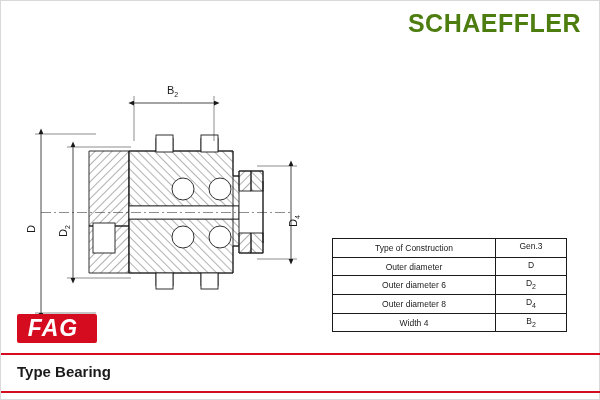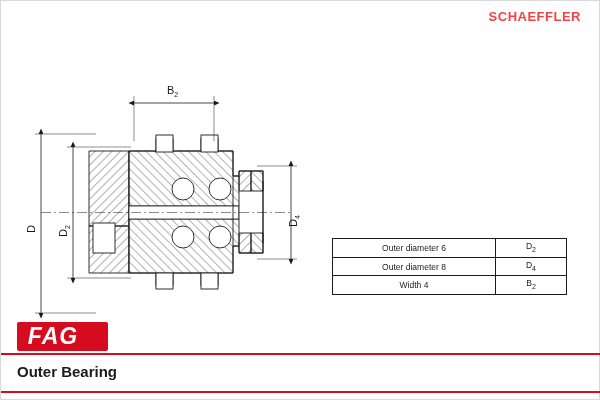--- a/index.html
+++ b/index.html
@@ -13,24 +13,24 @@
   }
   .page{
     position:absolute;inset:0;
     border:1px solid #d9d9d9;
     box-sizing:border-box;
   }
   
   .brand{
     position:absolute;
     top:8px;right:18px;
-    font-size:13px;
+    font-size:25px;
     font-weight:bold;
     letter-spacing:0.5px;
-    color:#ef4444;
+    color:#4d7c0f;
     font-family:"Liberation Sans", sans-serif;
   }
   
   .drawing{
     position:absolute;
     left:0;top:40px;
     width:600px;height:295px;
   }
   
   .spec-table{
@@ -45,22 +45,22 @@
     height:15px;
     padding:0 6px;
     line-height:14px;
   }
   .spec-table td.label{width:150px;text-align:center;}
   .spec-table td.value{text-align:center;}
   .sub{font-size:7px;vertical-align:sub;}
   
   .fag-logo{
     position:absolute;
-    left:16px;top:321px;
-    width:91px;height:29px;
+    left:16px;top:313px;
+    width:80px;height:29px;
     background:#d50c1f;
     border-radius:2px;
   }
   .fag-logo .txt{
     position:absolute;
     left:0;top:0;width:72px;height:29px;
     color:#ffffff;
     font-size:23px;
     font-weight:bold;
     font-style:italic;
@@ -176,35 +176,43 @@
         <text x="34" y="188" transform="rotate(-90 34 188)" text-anchor="middle">D</text>
         <text x="66" y="190" transform="rotate(-90 66 190)" text-anchor="middle">D<tspan font-size="7" dy="3">2</tspan></text>
         <text x="296" y="180" transform="rotate(-90 296 180)" text-anchor="middle">D<tspan font-size="7" dy="3">4</tspan></text>
       </g>
     </svg>
   </div>
 
   <table class="spec-table">
     <tbody>
       <tr>
+        <td class="label">Type of Construction</td>
+        <td class="value"><span>Gen.3</span><span class="sub"></span></td>
+      </tr>
+      <tr>
+        <td class="label">Outer diameter</td>
+        <td class="value"><span>D</span><span class="sub"></span></td>
+      </tr>
+      <tr>
         <td class="label">Outer diameter 6</td>
         <td class="value"><span>D</span><span class="sub">2</span></td>
       </tr>
       <tr>
         <td class="label">Outer diameter 8</td>
         <td class="value"><span>D</span><span class="sub">4</span></td>
       </tr>
       <tr>
         <td class="label">Width 4</td>
         <td class="value"><span>B</span><span class="sub">2</span></td>
       </tr>
     </tbody>
   </table>
 
   <div class="fag-logo">
     <div class="txt">FAG</div>
   </div>
 
   <div class="footer-rule"></div>
-  <div class="footer-title">Outer Bearing</div>
+  <div class="footer-title">Type Bearing</div>
   <div class="footer-rule-bottom"></div>
 
 </div>
 
 </body></html>

